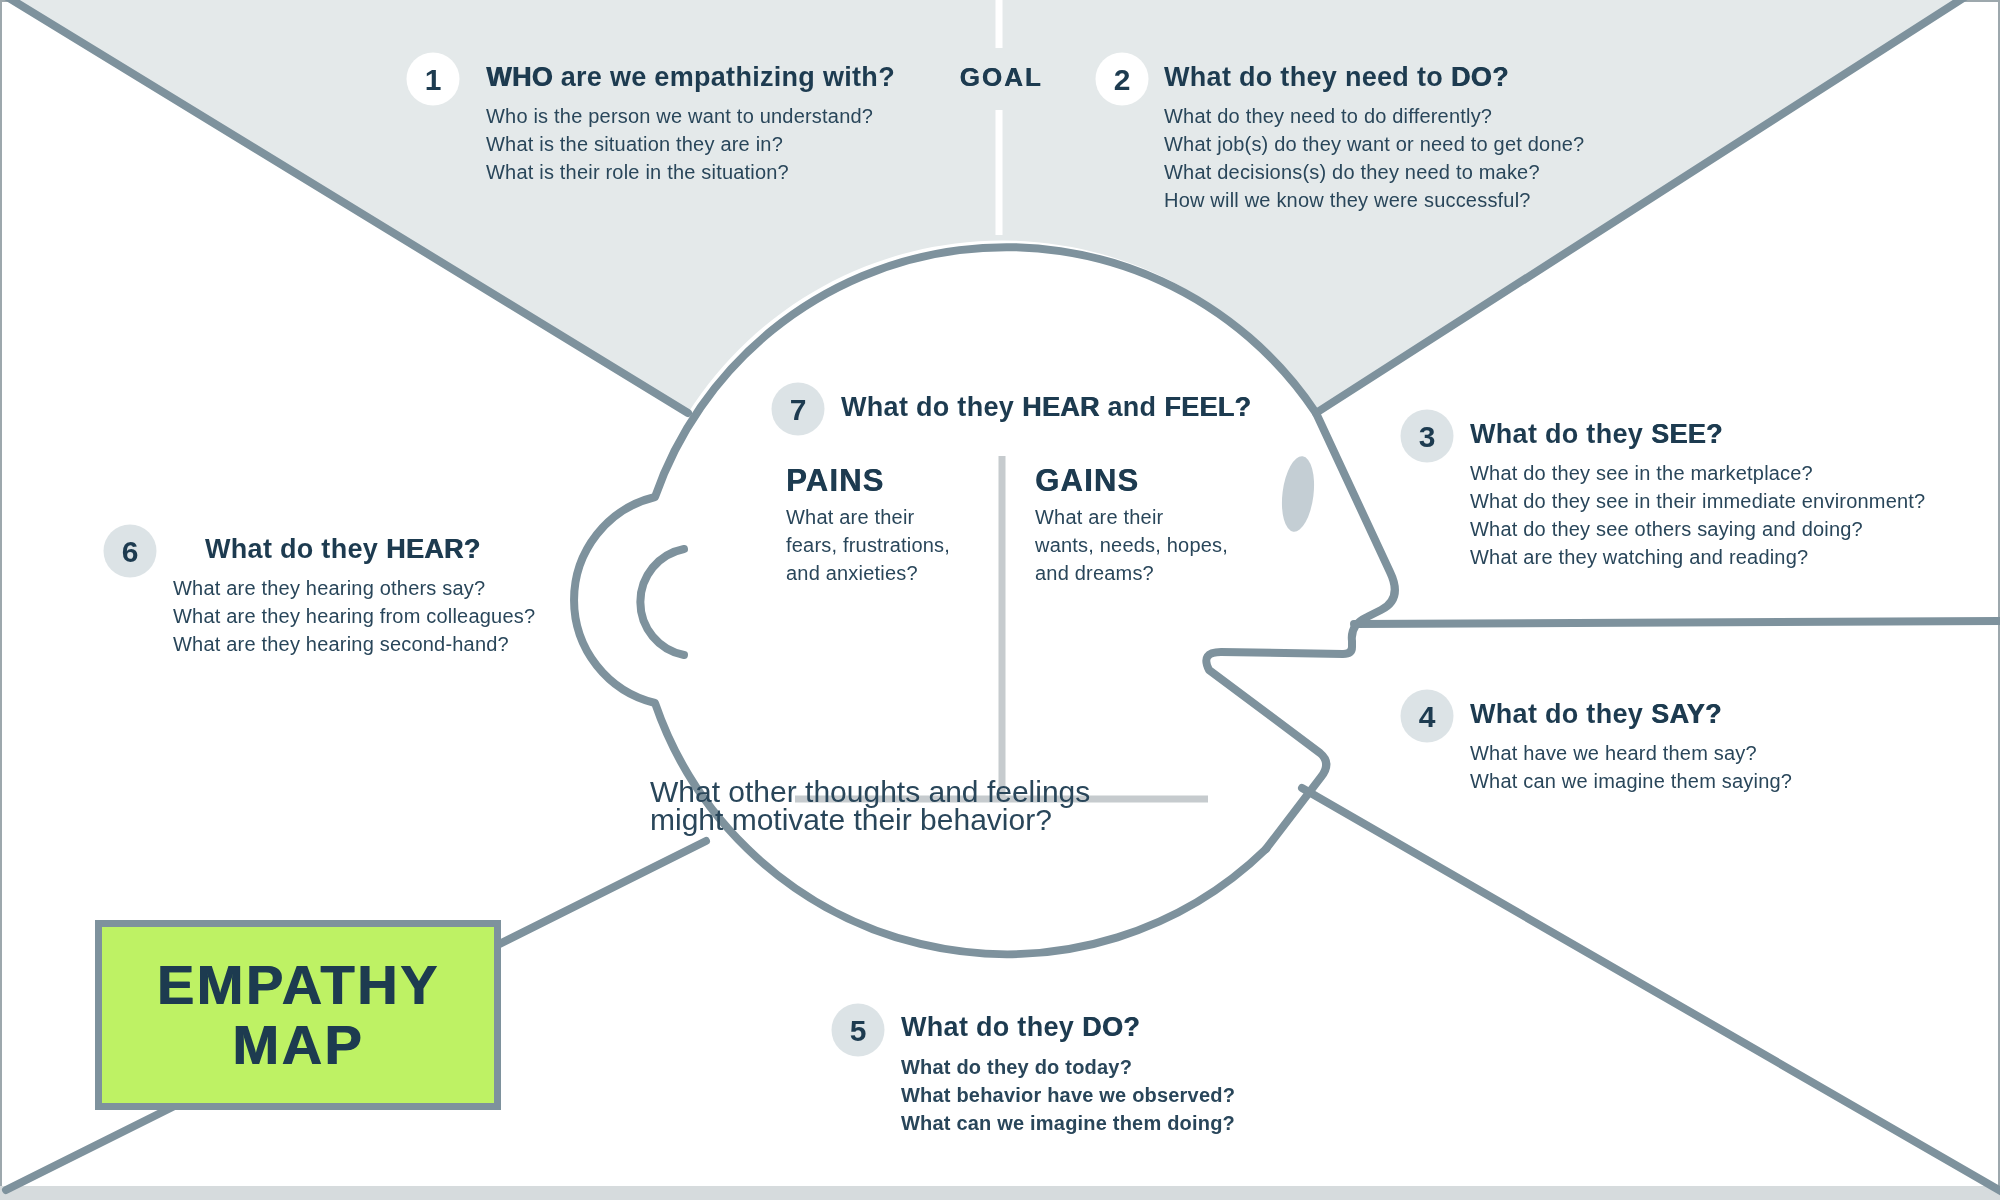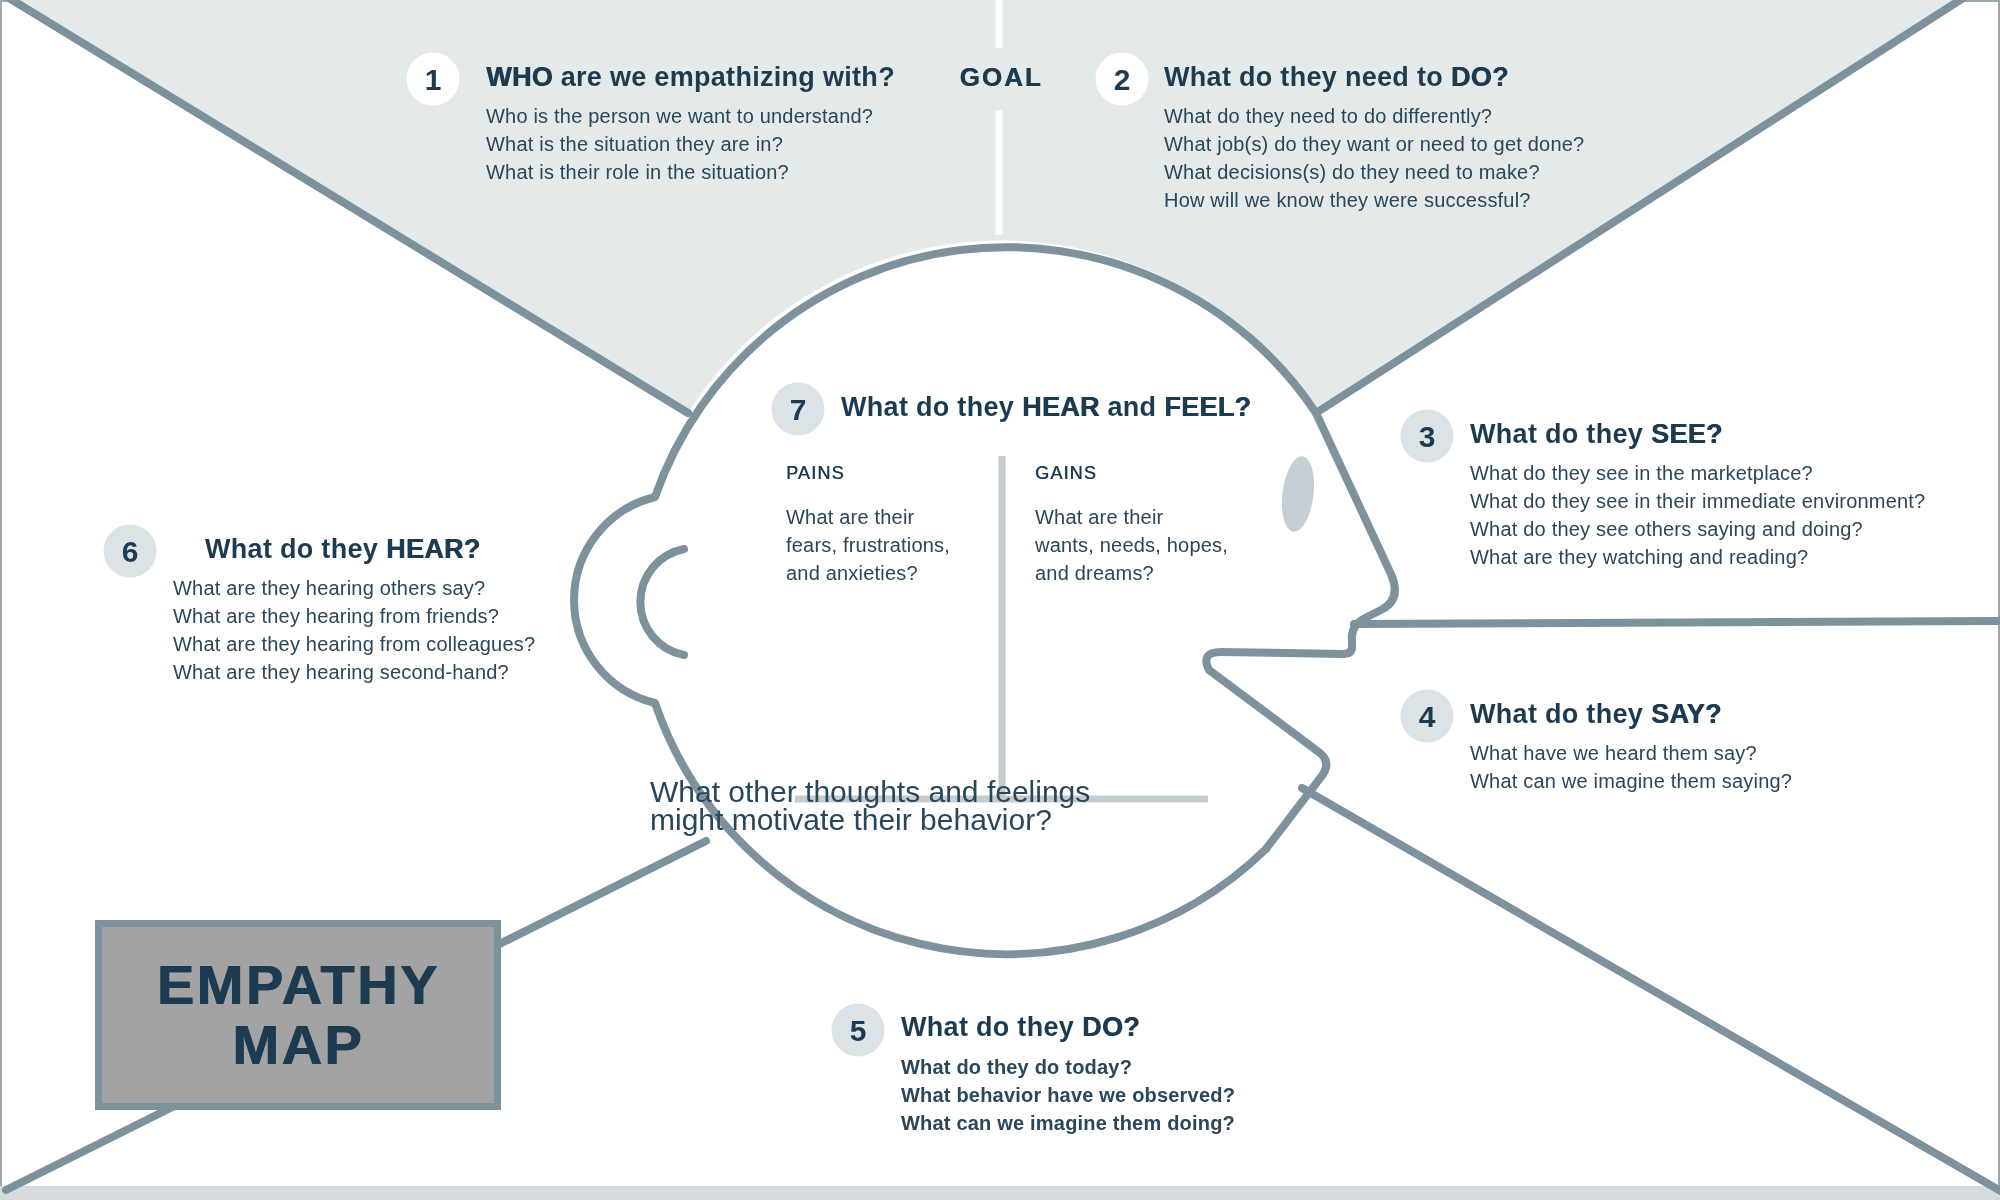--- a/index.html
+++ b/index.html
@@ -40,35 +40,35 @@
     letter-spacing: 0.3px; white-space: nowrap; color: var(--navy, #1d3b50);
   }
   .sec-title .kw { font-weight: 700; text-shadow: 0.7px 0 0 currentColor; }
   .q-block {
     position: absolute; z-index: 3;
     font-size: 20px; line-height: 28px; letter-spacing: 0.2px;
     white-space: nowrap; color: var(--body-text, #2a4759);
   }
   .subhead {
     position: absolute; z-index: 3;
-    font-size: 18px; font-weight: 400; letter-spacing: 1.2px;
+    font-size: 31px; font-weight: 700; letter-spacing: 1.2px;
     text-shadow: 0.5px 0 0 currentColor; white-space: nowrap; color: var(--navy, #1d3b50);
   }
   .goal-label {
     position: absolute; z-index: 3; left: 926px; top: 62px; width: 150px;
     text-align: center; font-size: 26px; font-weight: 700; letter-spacing: 2px;
     text-shadow: 0.6px 0 0 currentColor; color: var(--navy, #1d3b50);
   }
   .footer-note {
     position: absolute; z-index: 3; left: 650px; top: 778px; width: 700px;
     text-align: left; font-size: 30px; line-height: 28px; color: var(--body-text, #2a4759);
   }
   .brand-box {
     position: absolute; z-index: 2; left: 95px; top: 920px; width: 406px; height: 190px;
-    background: #a3a3a3; border: 7px solid var(--line, #7e929d);
+    background: #bef264; border: 7px solid var(--line, #7e929d);
     box-sizing: border-box;
     display: flex; flex-direction: column; align-items: center; justify-content: center;
   }
   .brand-line {
     font-size: 56px; font-weight: 700; letter-spacing: 2.5px; line-height: 60px;
     text-shadow: 1px 0 0 currentColor; color: var(--navy, #1d3b50);
   }
 </style>
 </head>
 <body>
@@ -154,21 +154,20 @@
     <div>What behavior have we observed?</div>
     <div>What can we imagine them doing?</div>
   </div>
 
   <div class="badge gray" style="left:130px; top:551px;">
     <span>6</span>
   </div>
   <div class="sec-title" style="left:173px; top:532px;margin-left:32px;"><span>What do they </span><span class="kw">HEAR?</span><span></span><span class="kw"></span></div>
   <div class="q-block" style="left:173px; top:574px;">
     <div>What are they hearing others say?</div>
-    <div>What are they hearing from friends?</div>
     <div>What are they hearing from colleagues?</div>
     <div>What are they hearing second-hand?</div>
   </div>
 
   <div class="badge gray" style="left:798px; top:409px;">
     <span>7</span>
   </div>
   <div class="sec-title" style="left:841px; top:390px;"><span>What do they </span><span class="kw">HEAR</span><span> and </span><span class="kw">FEEL?</span></div>
 
   <div class="subhead" style="left:786px; top:463px;">PAINS</div>

